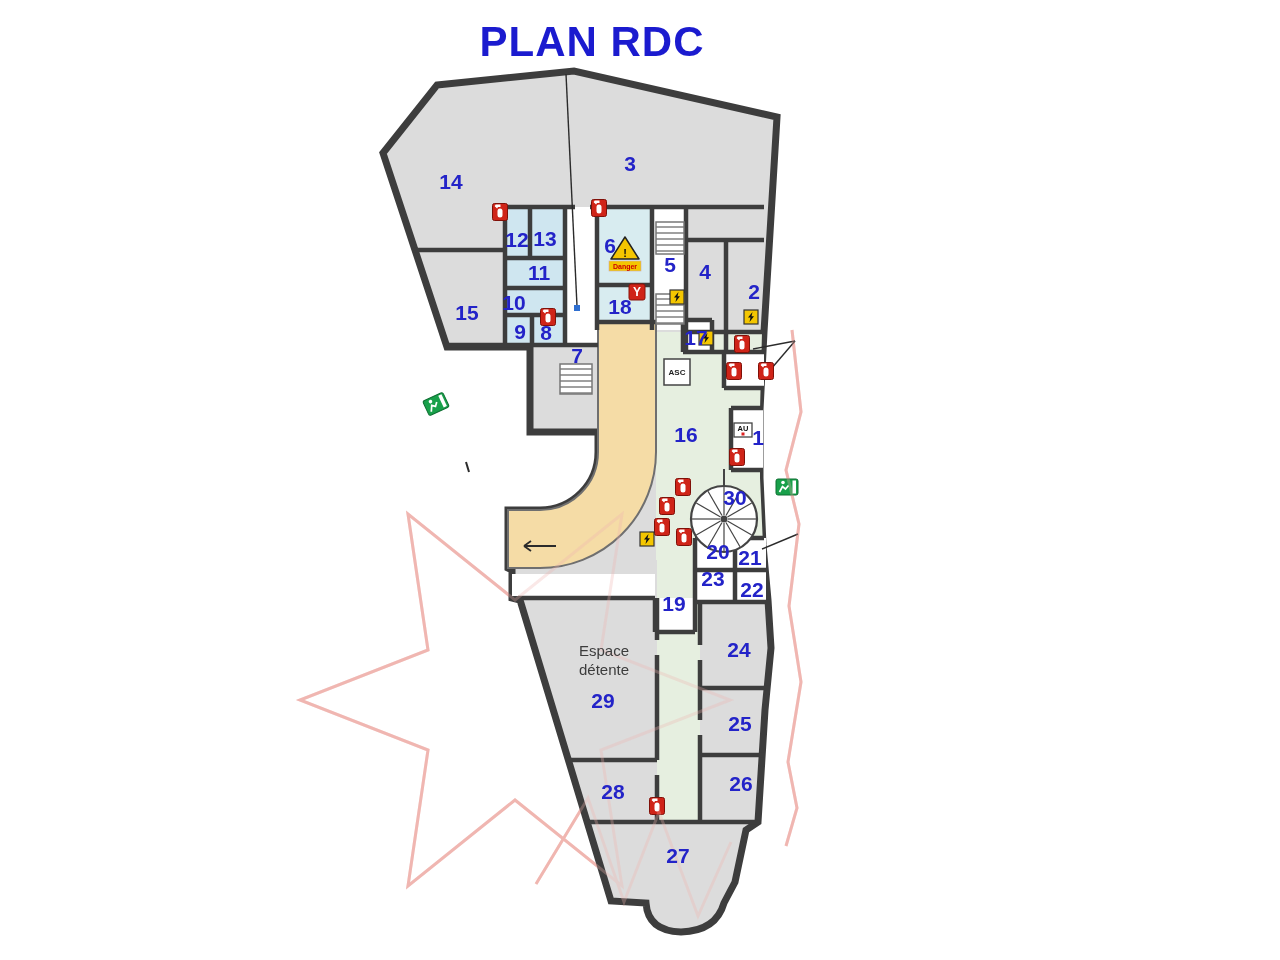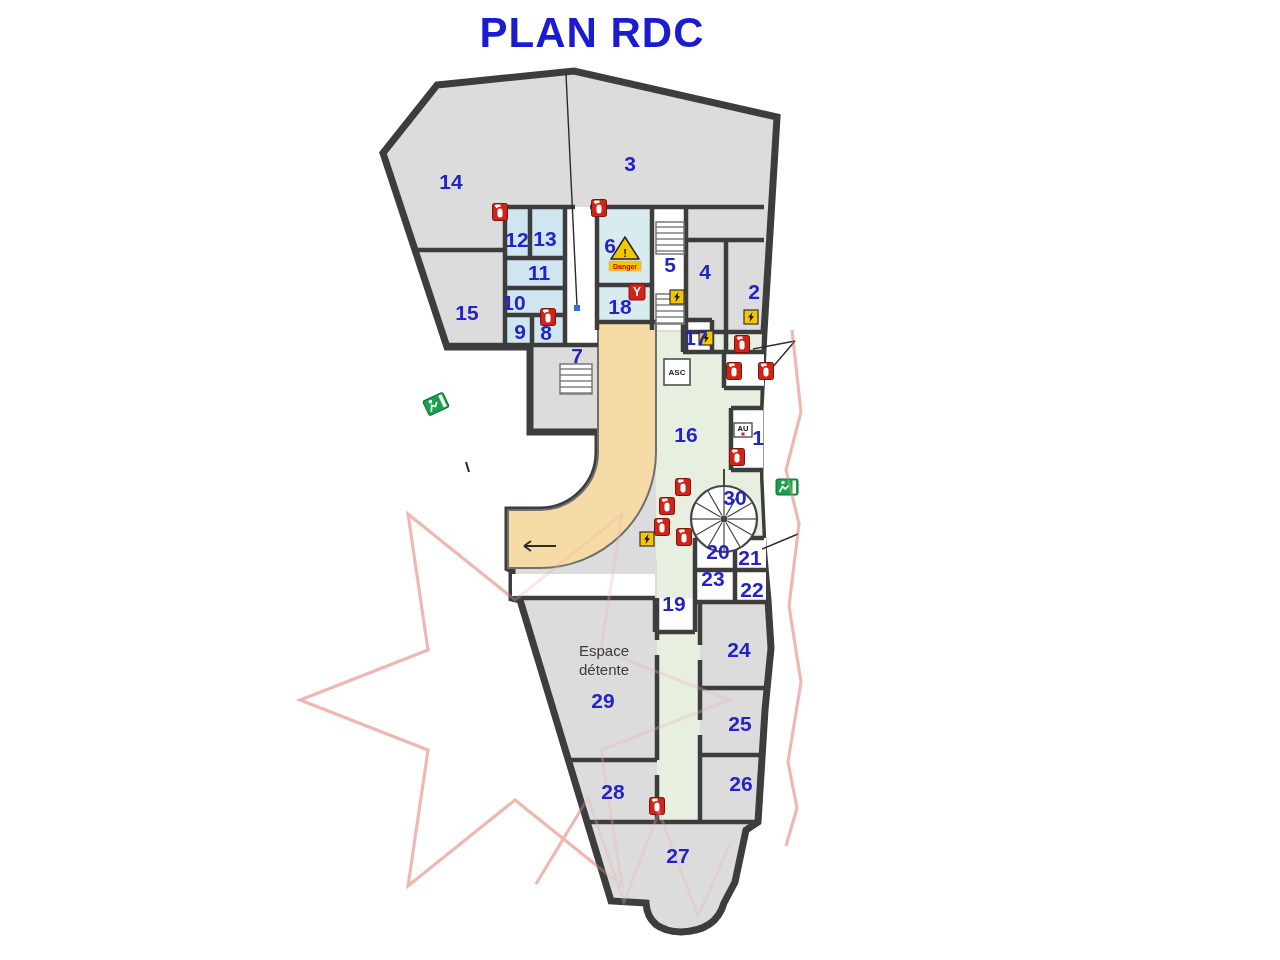--- a/index.html
+++ b/index.html
@@ -1,18 +1,18 @@
 <!DOCTYPE html>
 <html style="--title: #1b1bcf; --room-label: #2323c8; --wall: #3d3d3d; --room-gray: #dcdcdc; --room-blue: #cfe6f0; --room-cyan: #d8ecf0; --corridor-yellow: #f5dca6; --corridor-green: #e6efe0; --watermark: #f0b4ae; --extinguisher-red: #cf2418; --hazard-yellow: #f4c600; --exit-green: #18a04a; --marker-blue: #2f6fd0;"><head>
 <meta charset="utf-8">
 <style>
   html,body{margin:0;padding:0;background:#fff;}
   #stage{position:relative;width:1280px;height:960px;background:#fff;overflow:hidden;
          font-family:"Liberation Sans",sans-serif;}
-  #title{position:absolute;top:9px;left:592px;transform:translateX(-50%);
+  #title{position:absolute;top:18px;left:592px;transform:translateX(-50%);
          font:800 42px "Liberation Sans",sans-serif;color:var(--title,#1b1bcf);
          letter-spacing:1px;white-space:nowrap;}
   svg{position:absolute;top:0;left:0;}
   .room-num{font:700 21px "Liberation Sans",sans-serif;fill:var(--room-label,#2323c8);}
   .area-label{font:400 15px "Liberation Sans",sans-serif;fill:#3c3c3c;}
   .sign-sm{font:700 8px "Liberation Sans",sans-serif;fill:#222;}
   .sign-xs{font:700 7px "Liberation Sans",sans-serif;fill:#c00;}
 </style>
 </head>
 <body>

